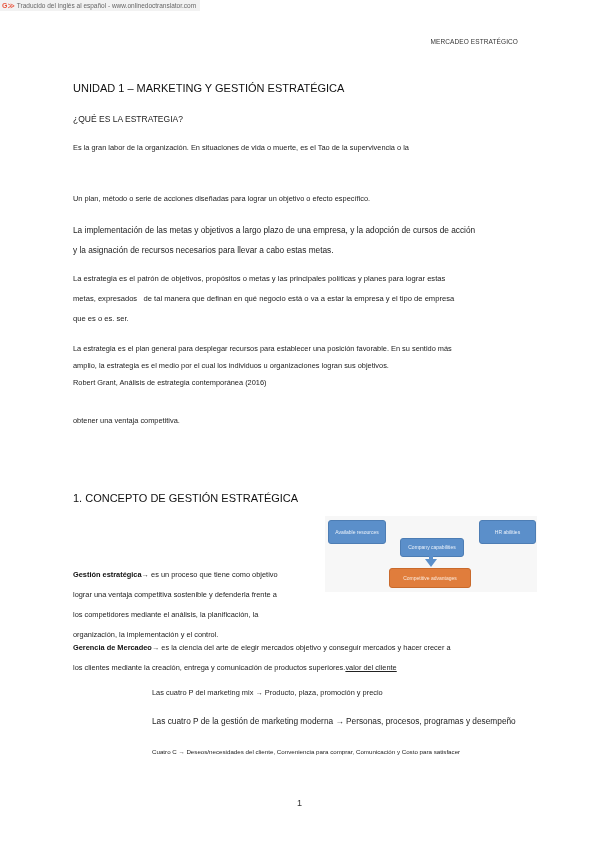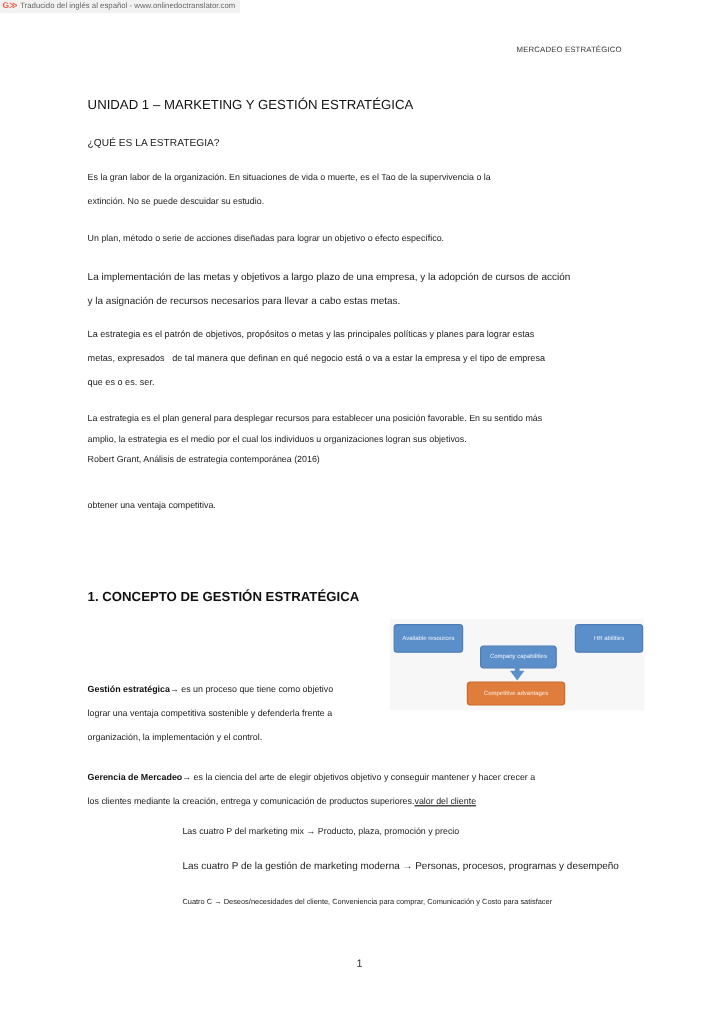--- a/index.html
+++ b/index.html
@@ -7,21 +7,21 @@
          font-family: "Liberation Sans", "DejaVu Sans", sans-serif; color: #222; }
   .banner { position: absolute; left: 0; top: 0; height: 11px; padding: 0 4px 0 2px;
             background: #f2f2f2; font-size: 6.5px; line-height: 11px; color: #666; display: flex; align-items: center; }
   .banner .logo { color: #e8553e; font-weight: bold; font-size: 7px; margin-right: 2px; }
   .header-right { position: absolute; right: 82px; top: 38px; font-size: 6.5px; color: #333; letter-spacing: 0.1px; }
   .abs { position: absolute; }
   .h1 { left: 73px; top: 82px; font-size: 11px; font-weight: normal; color: #111; }
   .h2 { left: 73px; top: 114px; font-size: 8.5px; color: #222; text-align: right; }
   .p { left: 73px; font-size: 7.4px; line-height: 20px; color: #222; width: 460px; }
   .p.big { font-size: 8.3px; }
-  .sec { left: 73px; top: 492px; font-size: 11px; font-weight: bold; color: #111; }
+  .sec { left: 73px; top: 492px; font-size: 11px; font-weight: normal; color: #111; }
   .gest { left: 73px; top: 519px; width: 250px; font-size: 7.4px; line-height: 20px; color: #222; margin-top: 46px; }
   b { color: #111; }
   .diagram { position: absolute; left: 325px; top: 516px; width: 212px; height: 76px; background: #f7f7f7; }
   .box { position: absolute; border-radius: 3px; color: #eaf1fa; font-size: 5px; display: flex;
          align-items: center; justify-content: center; text-align: center; line-height: 7px; }
   .blue { background: #5b8fca; border: 1px solid #4d7db4; }
   .orange { background: #e07d3c; border: 1px solid #c96a2c; color: #fbeadd; }
   .arrow { position: absolute; left: 100px; top: 43px; width: 0; height: 0;
            border-left: 6px solid transparent; border-right: 6px solid transparent; border-top: 8px solid #5b8fca; }
   .arrow-stem { position: absolute; left: 104px; top: 37px; width: 4px; height: 7px; background: #5b8fca; }
@@ -40,21 +40,20 @@
   <span>Traducido del inglés al español - www.onlinedoctranslator.com</span>
 </div>
 
 <div class="header-right">MERCADEO ESTRATÉGICO</div>
 
 <div class="abs h1">UNIDAD 1 – MARKETING Y GESTIÓN ESTRATÉGICA</div>
 <div class="abs h2">¿QUÉ ES LA ESTRATEGIA?</div>
 
 <div class="abs p" style="top:138px">
   <div>Es la gran labor de la organización. En situaciones de vida o muerte, es el Tao de la supervivencia o la</div>
-  <div>extinción. No se puede descuidar su estudio.</div>
 </div>
 
 <div class="abs p" style="top:189px">
   <div>Un plan, método o serie de acciones diseñadas para lograr un objetivo o efecto específico.</div>
 </div>
 
 <div class="abs p big" style="top:220px; width:480px">
   <div>La implementación de las metas y objetivos a largo plazo de una empresa, y la adopción de cursos de acción</div>
   <div>y la asignación de recursos necesarios para llevar a cabo estas metas.</div>
 </div>
@@ -73,34 +72,35 @@
 
 <div class="abs p" style="top:411px">
   <div>obtener una ventaja competitiva.</div>
 </div>
 
 <div class="abs sec">1. CONCEPTO DE GESTIÓN ESTRATÉGICA</div>
 
 <div class="abs gest">
   <div><b>Gestión estratégica</b><span>→ es un proceso que tiene como objetivo</span></div>
   <div>lograr una ventaja competitiva sostenible y defenderla frente a</div>
+  <div>los competidores mediante el análisis, la planificación, la</div>
   <div>organización, la implementación y el control.</div>
 </div>
 
 <div class="diagram">
   <div class="box blue" style="left:3px; top:4px; width:56px; height:22px;">Available resources</div>
   <div class="box blue" style="left:75px; top:22px; width:62px; height:17px;">Company capabilities</div>
   <div class="arrow-stem"></div>
   <div class="arrow"></div>
   <div class="box blue" style="left:154px; top:4px; width:55px; height:22px;">HR abilities</div>
   <div class="box orange" style="left:64px; top:52px; width:80px; height:18px;">Competitive advantages</div>
 </div>
 
 <div class="abs ger">
-  <div><b>Gerencia de Mercadeo</b><span>→ es la ciencia del arte de elegir objetivos objetivo y conseguir mantener y hacer crecer a</span></div>
+  <div><b>Gerencia de Mercadeo</b><span>→ es la ciencia del arte de elegir mercados objetivo y conseguir mercados y hacer crecer a</span></div>
   <div><span>los clientes mediante la creación, entrega y comunicación de productos superiores.</span><span class="u">valor del cliente</span></div>
 </div>
 
 <div class="abs ind" style="top:688px">Las cuatro P del marketing mix → Producto, plaza, promoción y precio</div>
 <div class="abs ind big" style="top:716px">Las cuatro P de la gestión de marketing moderna → Personas, procesos, programas y desempeño</div>
 <div class="abs ind small" style="top:748px">Cuatro C → Deseos/necesidades del cliente, Conveniencia para comprar, Comunicación y Costo para satisfacer</div>
 
 <div class="abs pageno">1</div>
 
 </body></html>

